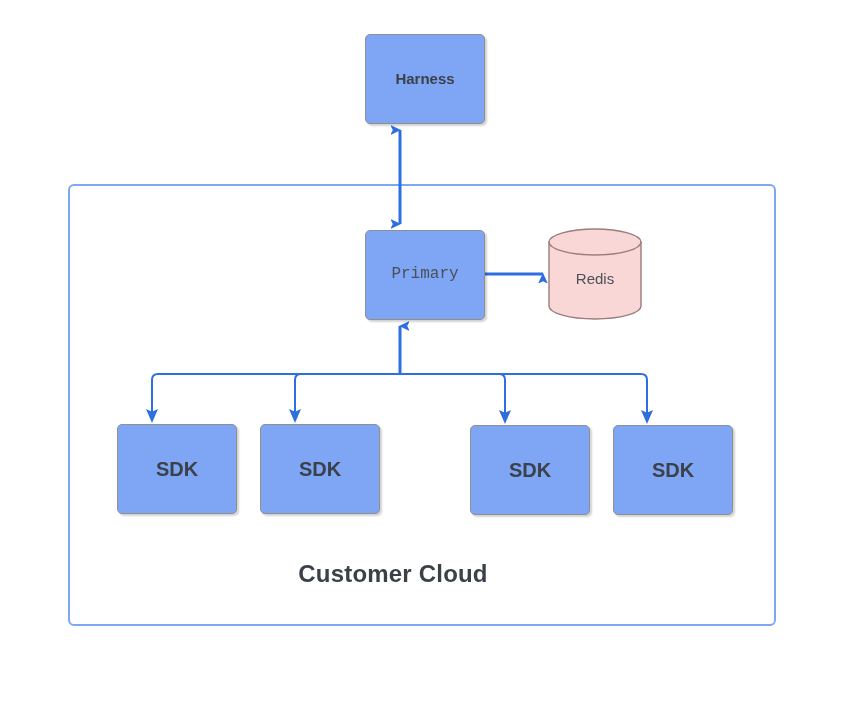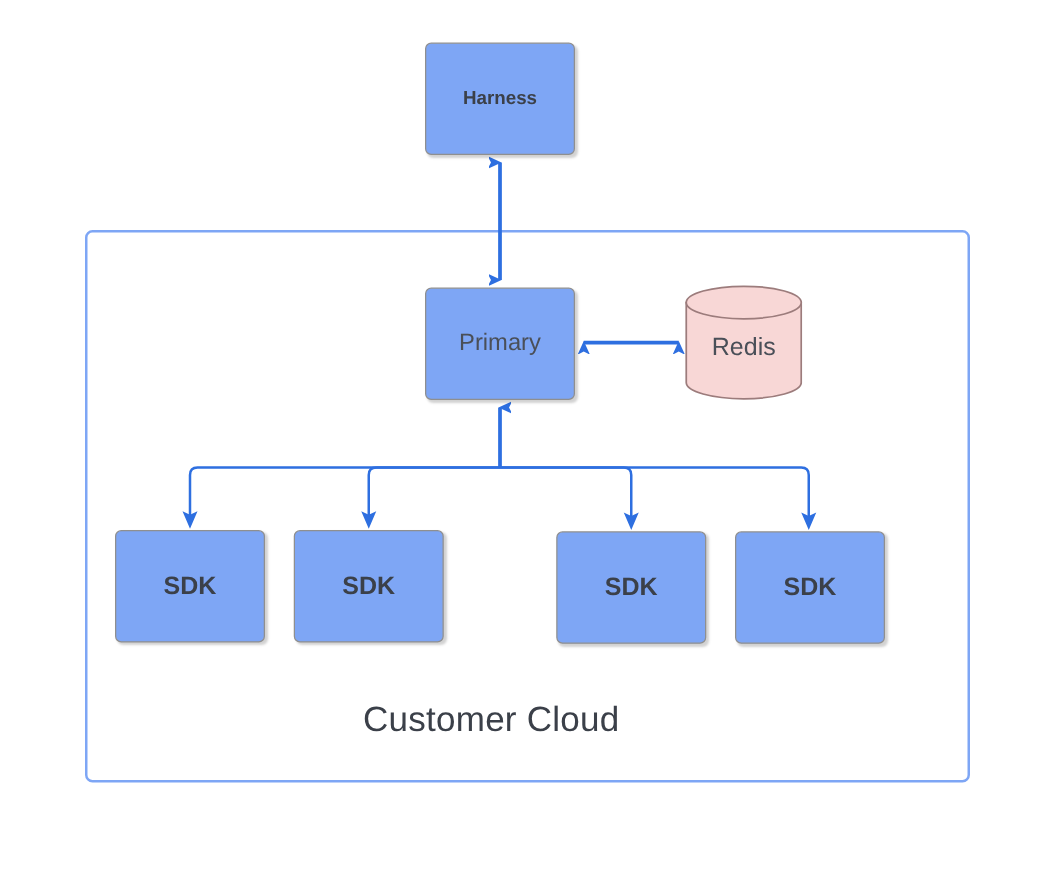--- a/index.html
+++ b/index.html
@@ -30,30 +30,31 @@
     box-sizing: border-box;
     display: flex;
     align-items: center;
     justify-content: center;
     text-align: center;
     color: #3f4551;
     background: #7EA6F5;
     border: 1px solid #8f8f8f;
     border-radius: 5px;
     box-shadow: 2px 2px 2px rgba(0,0,0,0.18);
+    margin-left: 25px;
   }
   .node-label {
     line-height: 1.1;
     white-space: pre;
   }
   .node.harness { left: 340px; top: 34px; width: 120px; height: 90px; }
   .node.harness .node-label { font-size: 15px; font-weight: bold; color: #3b4049; }
 
   .node.primary { left: 340px; top: 230px; width: 120px; height: 90px; }
-  .node.primary .node-label { font-size: 19px; font-weight: normal; color: #4a4f58; }
+  .node.primary .node-label { font-size: 16px; font-weight: normal; color: #4a4f58; font-family: Liberation Mono, monospace; }
 
   .node.sdk .node-label { font-size: 20px; font-weight: bold; color: #3b4049; }
   .node.sdk1 { left: 92px;  top: 424px; width: 120px; height: 90px; }
   .node.sdk2 { left: 235px; top: 424px; width: 120px; height: 90px; }
   .node.sdk3 { left: 445px; top: 425px; width: 120px; height: 90px; }
   .node.sdk4 { left: 588px; top: 425px; width: 120px; height: 90px; }
 
   
   .cylinder {
     position: absolute;
@@ -65,21 +66,21 @@
   .cylinder svg { display: block; }
   .cylinder .cyl-label {
     position: absolute;
     left: 0;
     top: 0;
     width: 94px;
     height: 92px;
     display: flex;
     align-items: center;
     justify-content: center;
-    font-size: 20px;
+    font-size: 15px;
     color: #4a4f58;
     padding-top: 8px;
     box-sizing: border-box;
   }
 
   
   .cloud-container {
     position: absolute;
     left: 68px;
     top: 184px;
@@ -89,22 +90,22 @@
     border: 2px solid #7EA6F5;
     border-radius: 6px;
     background: transparent;
   }
   .cloud-title {
     position: absolute;
     left: 68px;
     top: 560px;
     width: 650px;
     text-align: center;
-    font-size: 28px;
-    font-weight: normal;
+    font-size: 24px;
+    font-weight: bold;
     color: #3b4049;
     letter-spacing: 0.2px;
   }
 </style>
 </head>
 <body>
 
 <div id="canvas">
 
   <div class="cloud-container"></div>

